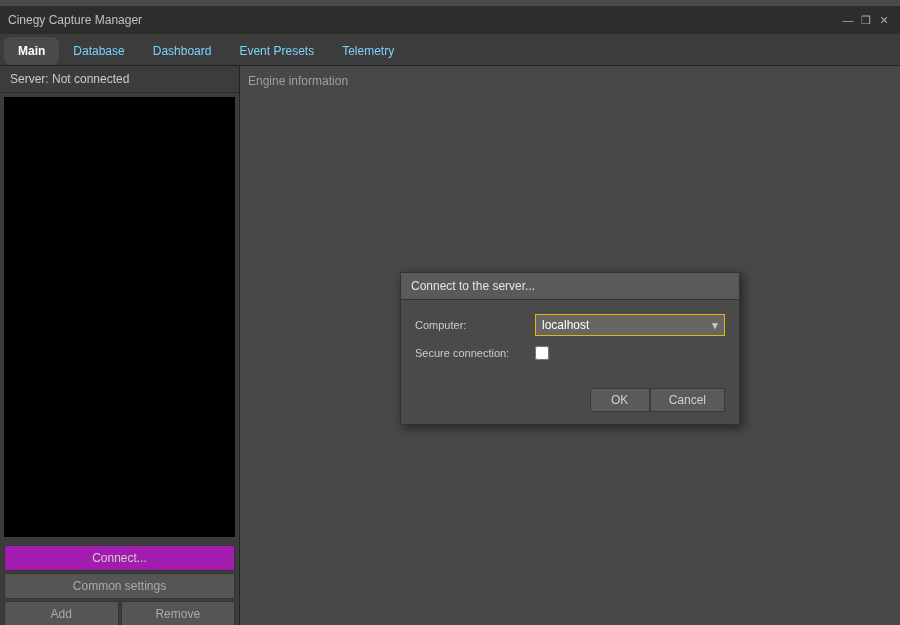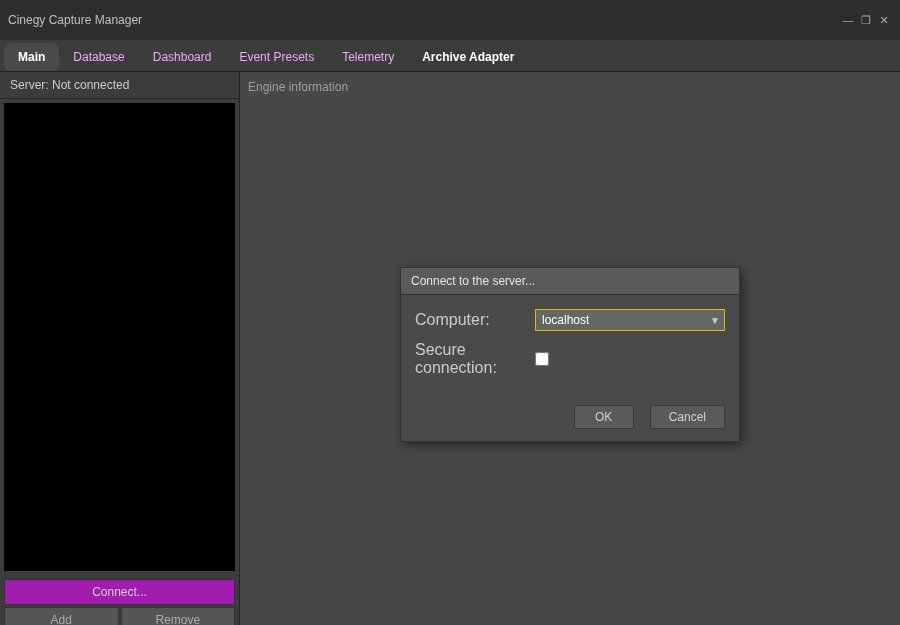--- a/index.html
+++ b/index.html
@@ -9,25 +9,26 @@
       background: #4a4a4a;
       width: 900px;
       height: 625px;
       overflow: hidden;
       color: #d0d0d0;
     }
 
     
     .title-bar {
       background: #2d2d2d;
-      height: 40px;
+      height: 28px;
       display: flex;
       align-items: center;
       padding: 0 8px;
       justify-content: space-between;
+      margin-top: 6px;
     }
     .title-bar-title {
       font-size: 12px;
       color: #c0c0c0;
     }
     .title-bar-controls {
       display: flex;
       gap: 2px;
     }
     .title-btn {
@@ -48,21 +49,21 @@
       background: #3c3c3c;
       height: 32px;
       display: flex;
       align-items: flex-end;
       padding: 0 4px;
       border-bottom: 1px solid #222;
     }
     .tab {
       padding: 5px 14px;
       font-size: 12px;
-      color: #f0abfc;
+      color: #7dd3fc;
       cursor: pointer;
       background: transparent;
       border: none;
       height: 28px;
       display: flex;
       align-items: center;
     }
     .tab.active {
       background: #4a4a4a;
       color: #ffffff;
@@ -177,21 +178,21 @@
       padding: 14px 14px 10px 14px;
     }
     .modal-row {
       display: flex;
       align-items: center;
       margin-bottom: 10px;
     }
     .modal-label {
       width: 120px;
       color: #ccc;
-      font-size: 16px;
+      font-size: 11px;
     }
     .select-wrapper {
       flex: 1;
       position: relative;
     }
     .select-wrapper select {
       width: 100%;
       background: #666;
       border: 1px solid #eab308;
       color: #fff;
@@ -217,21 +218,21 @@
     .modal-checkbox {
       width: 14px;
       height: 14px;
       background: #555;
       border: 1px solid #888;
       cursor: pointer;
     }
     .modal-footer {
       display: flex;
       justify-content: flex-end;
-      gap: 16px;
+      gap: 0;
       padding: 8px 14px 12px;
     }
     .ok-btn, .cancel-btn {
       background: #5a5a5a;
       border: 1px solid #3a3a3a;
       color: #d0d0d0;
       padding: 4px 18px;
       font-size: 12px;
       cursor: pointer;
       min-width: 60px;
@@ -248,30 +249,30 @@
     <button class="title-btn">✕</button>
   </div>
 </div>
 
 <div class="tab-bar">
   <button class="tab active">Main</button>
   <button class="tab">Database</button>
   <button class="tab">Dashboard</button>
   <button class="tab">Event Presets</button>
   <button class="tab">Telemetry</button>
-  <button class="tab" style="color:#ffffff; font-weight:bold;">Archive Adapter</button>
 </div>
 
 <div class="main-content">
 
   <div class="left-panel">
     <div class="server-status">Server: Not connected</div>
     <div class="server-display"></div>
     <div class="left-panel-buttons">
       <button class="connect-btn">Connect...</button>
+      <button class="common-settings-btn">Common settings</button>
       <div class="bottom-row">
         <button class="add-btn">Add</button>
         <button class="remove-btn">Remove</button>
       </div>
     </div>
   </div>
 
   <div class="right-panel">
     <div class="engine-info-label">Engine information</div>
 

